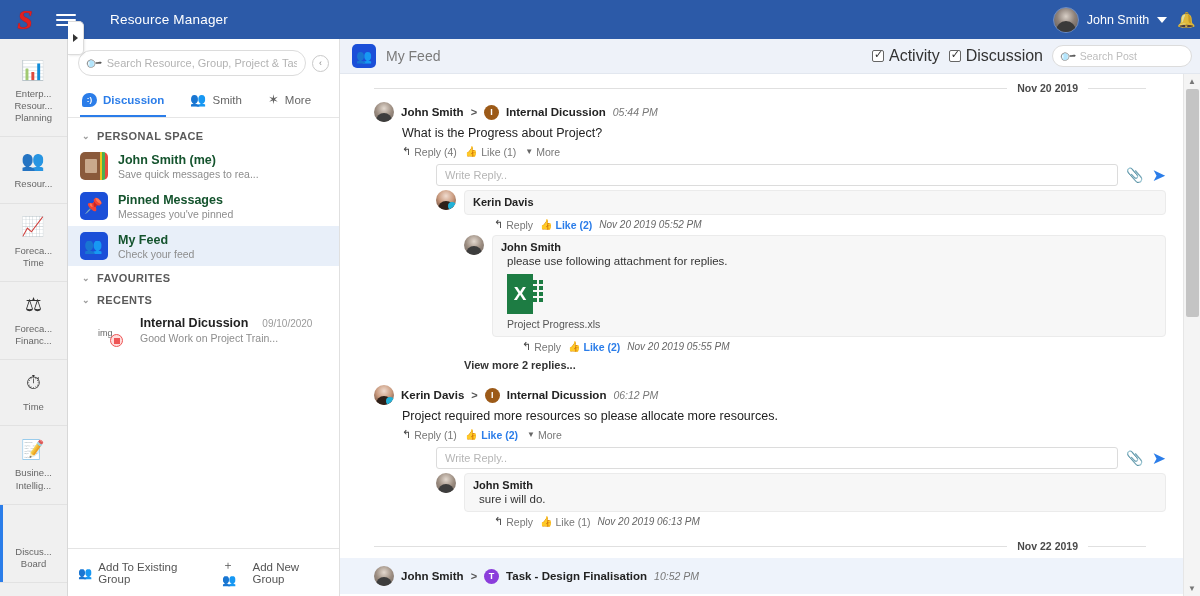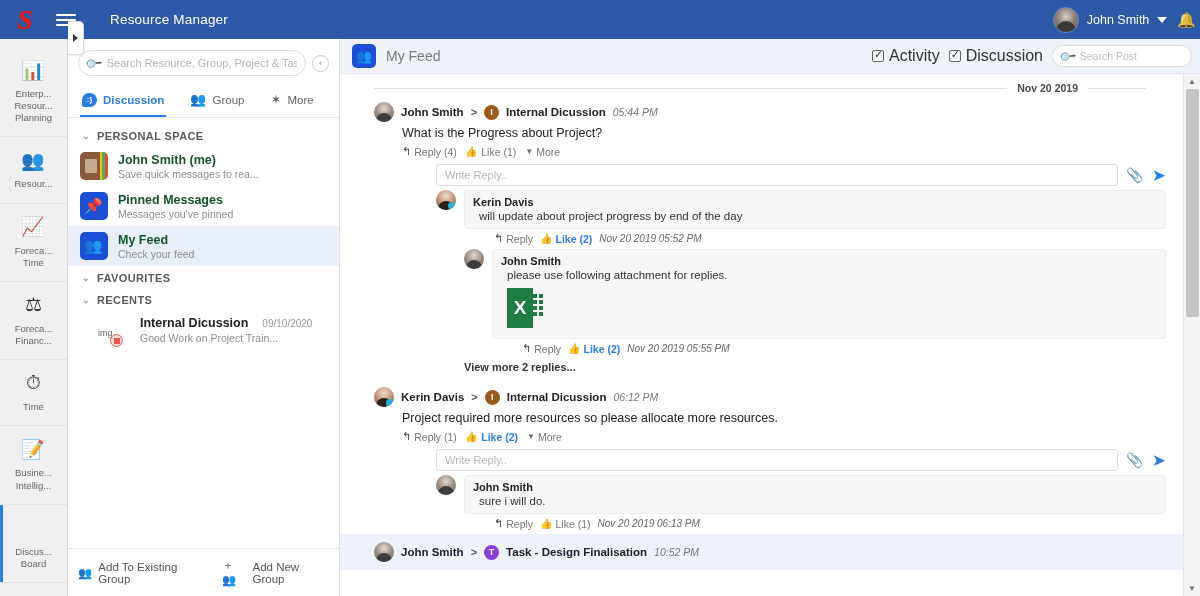--- a/index.html
+++ b/index.html
@@ -360,21 +360,21 @@
     <div class="collapse-btn">‹</div>
   </div>
 
   <div class="side-tabs">
     <div class="side-tab active">
       <span class="bubble-ico">:)</span>
       <span>Discussion</span>
     </div>
     <div class="side-tab">
       <span class="tab-ico">👥</span>
-      <span>Group</span>
+      <span>Smith</span>
     </div>
     <div class="side-tab">
       <span class="tab-ico">✶</span>
       <span>More</span>
     </div>
   </div>
 
   <div class="side-scroll">
     <div class="sec-head">
       <span class="chev">⌄</span>
@@ -499,21 +499,20 @@
         </div>
         <span class="clip">📎</span>
         <span class="send">➤</span>
       </div>
 
       <div class="reply">
         <div class="av f badge"></div>
         <div style="flex:1">
           <div class="reply-card">
             <div class="reply-author">Kerin Davis</div>
-            <div class="reply-text">will update about   project progress by end of the day</div>
           </div>
           <div class="reply-actions">
             <span class="act">
               <span class="ico-reply">↰</span>
               <span>Reply</span>
             </span>
             <span class="act liked">
               <span class="ico-like">👍</span>
               <span>Like (2)</span>
             </span>
@@ -534,20 +533,21 @@
                 <i style="left:0;top:0"></i>
                   <i style="left:6px;top:0"></i>
                 <i style="left:0;top:6px"></i>
                   <i style="left:6px;top:6px"></i>
                 <i style="left:0;top:12px"></i>
                   <i style="left:6px;top:12px"></i>
                 <i style="left:0;top:18px"></i>
                   <i style="left:6px;top:18px"></i>
               </div>
             </div>
+            <div class="file-name">Project Progress.xls</div>
           </div>
           <div class="reply-actions">
             <span class="act">
               <span class="ico-reply">↰</span>
               <span>Reply</span>
             </span>
             <span class="act liked">
               <span class="ico-like">👍</span>
               <span>Like (2)</span>
             </span>
@@ -607,20 +607,25 @@
             <span class="act">
               <span class="ico-like">👍</span>
               <span>Like (1)</span>
             </span>
             <span class="ts">Nov 20 2019 06:13 PM</span>
           </div>
         </div>
       </div>
     </div>
 
+    <div class="date-sep">
+      <span class="line"></span>
+      <span class="lbl">Nov 22 2019</span>
+      <span class="line short"></span>
+    </div>
 
     <div class="post hl">
       <div class="post-head">
         <div class="av"></div>
         <span class="author">John Smith</span>
         <span class="gt">&gt;</span>
         <span class="grp-badge" style="background:#8b3ddb">T</span>
         <span class="grp-name">Task - Design Finalisation</span>
         <span class="time">10:52 PM</span>
       </div>

